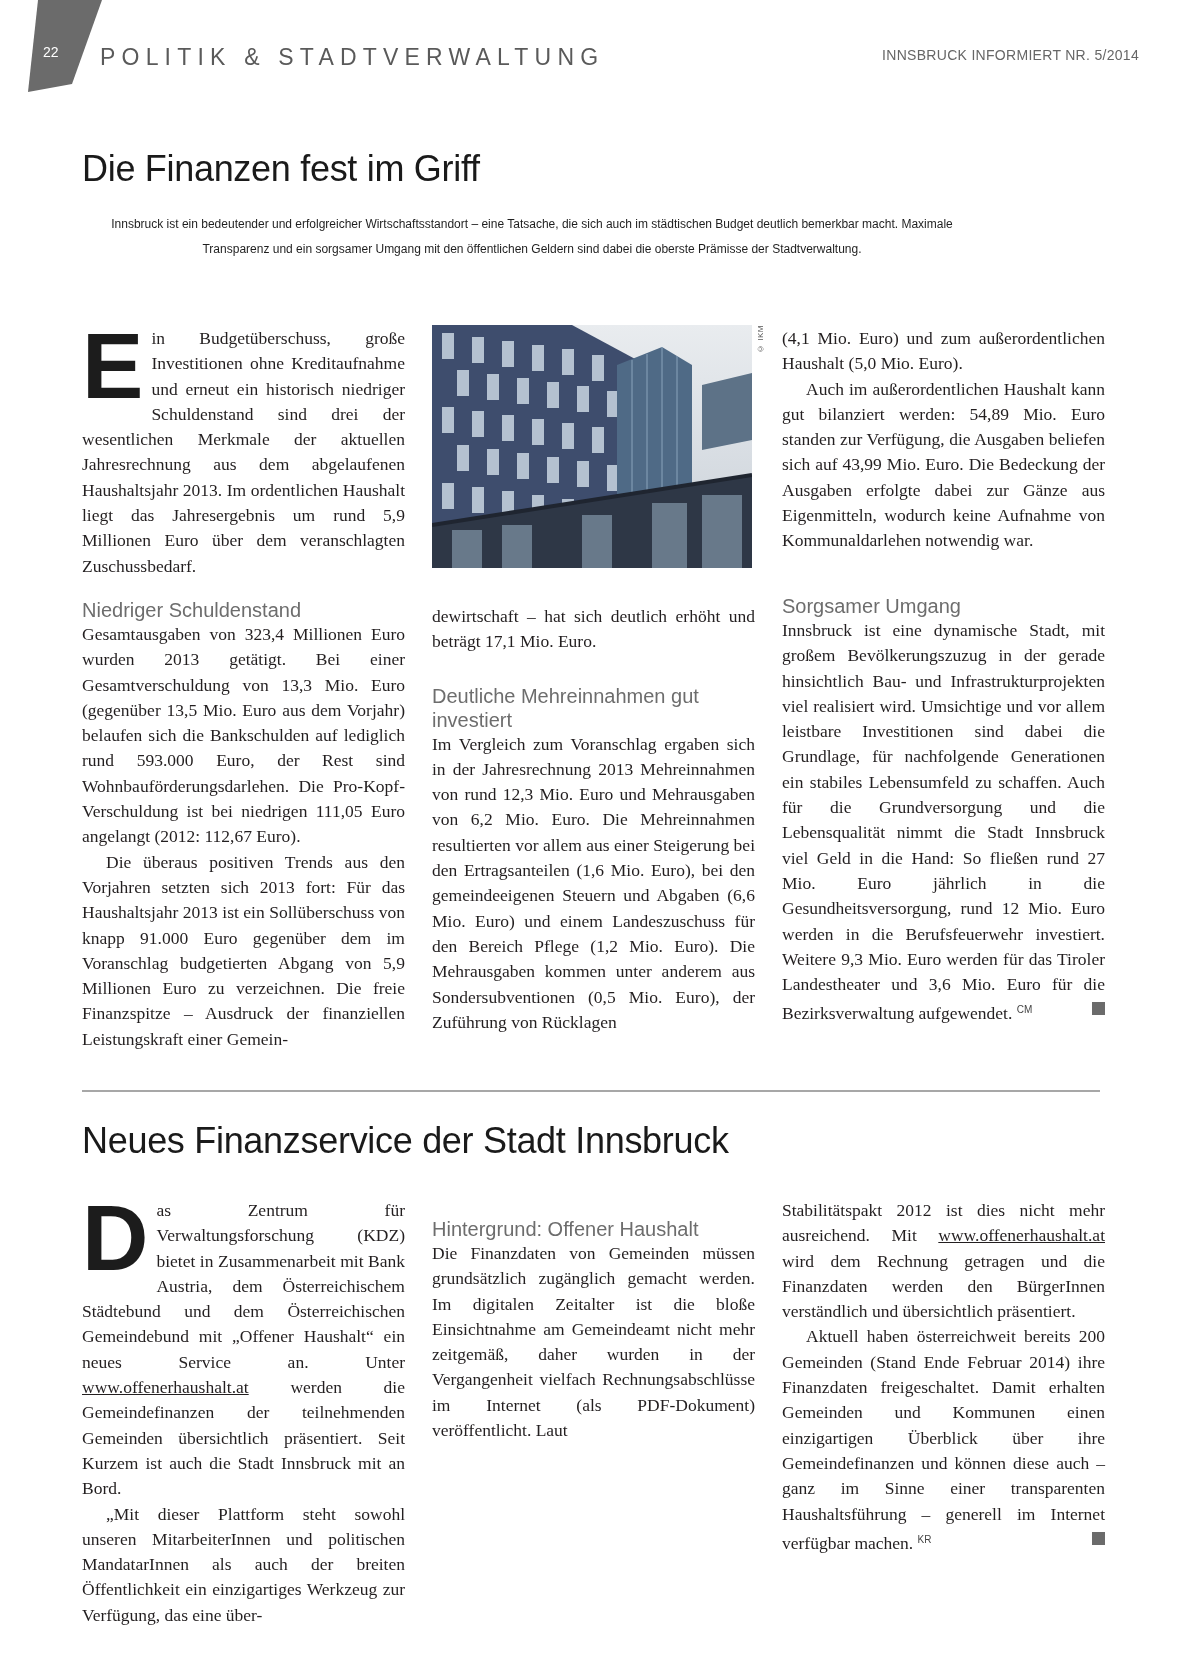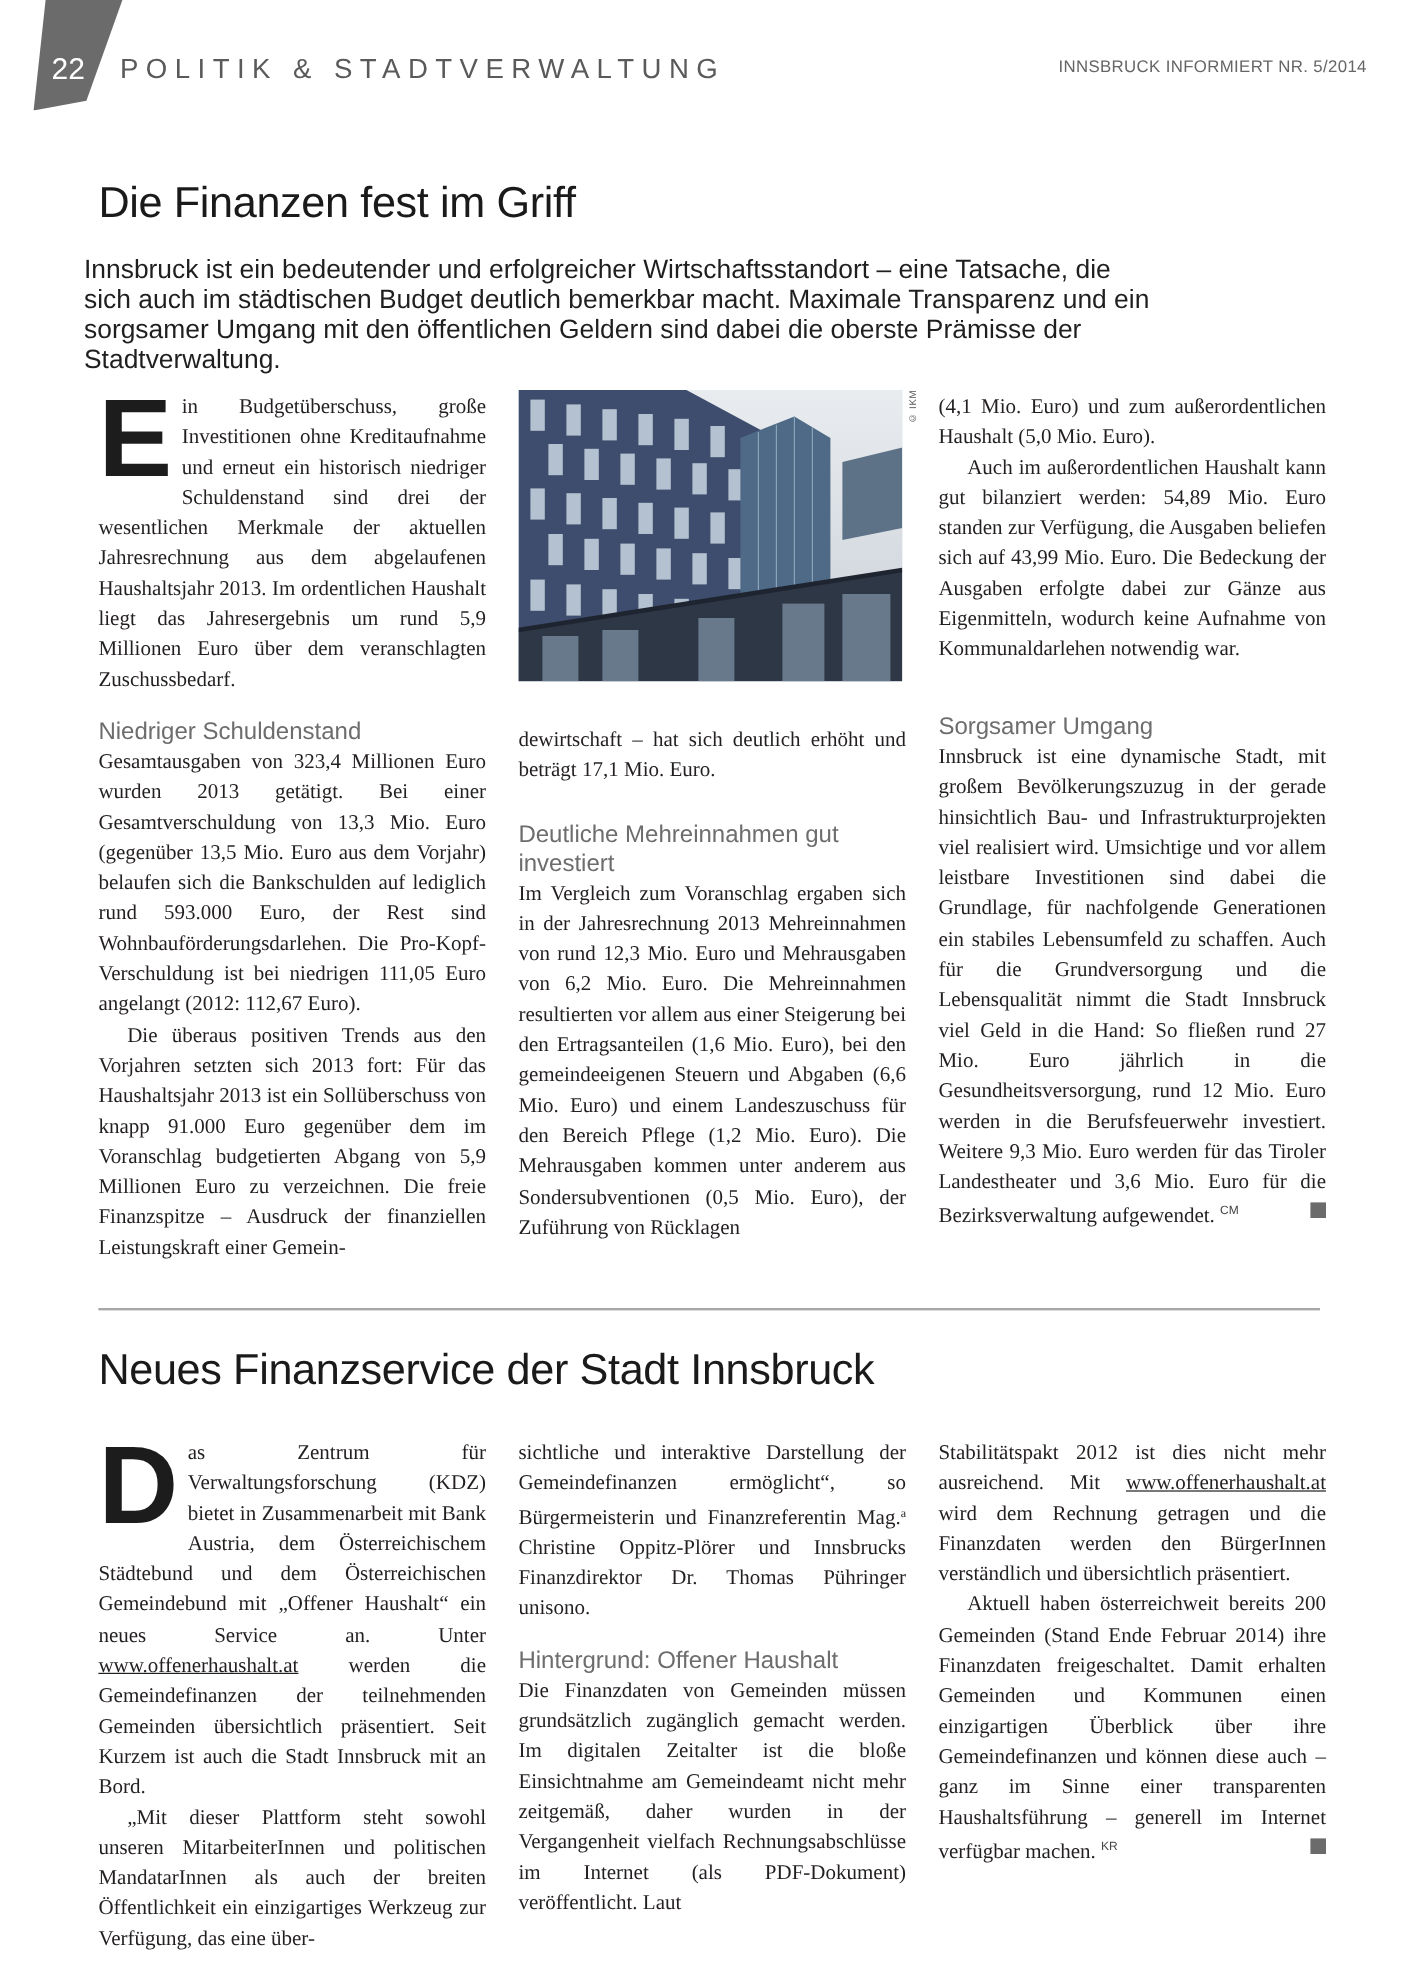--- a/index.html
+++ b/index.html
@@ -2,28 +2,28 @@
 <html><head>
 <meta charset="utf-8">
 <style>
   html, body { margin: 0; padding: 0; background: #ffffff; }
   body { width: 1181px; height: 1654px; position: relative; overflow: hidden; color: #231f20; }
   .sans { font-family: "Liberation Sans", "DejaVu Sans", sans-serif; }
   .serif { font-family: "Liberation Serif", "DejaVu Serif", serif; }
 
   
   .page-tab { position: absolute; left: 0; top: 0; width: 110px; height: 92px; }
-  .page-number { position: absolute; left: 43px; top: 44px; font-size: 25px; color: #ffffff; }
+  .page-number { position: absolute; left: 43px; top: 44px; font-size: 14px; color: #ffffff; }
   .section-label { position: absolute; left: 100px; top: 44px; font-size: 23px; letter-spacing: 6.2px; color: #5a5a5a; }
   .issue-label { position: absolute; right: 42px; top: 47px; font-size: 14px; color: #666666; letter-spacing: 0.3px; }
 
   
   .article-title { position: absolute; left: 82px; font-size: 36px; font-weight: normal; color: #1a1a1a; margin: 0; letter-spacing: -0.3px; }
   .title-1 { top: 148px; }
-  .lead { position: absolute; left: 70px; top: 212px; width: 900px; font-size: 22px; line-height: 25px; color: #1f1f1f; margin: 0; }
+  .lead { position: absolute; left: 82px; top: 212px; width: 900px; font-size: 12px; line-height: 25px; color: #1f1f1f; margin: 0; text-align: center; }
 
   .col { position: absolute; width: 323px; font-size: 17.5px; line-height: 25.3px; text-align: justify; hyphens: manual; color: #231f20; }
   .col p { margin: 0; }
   .col p.indent { text-indent: 24px; }
   .col h3 { font-family: "Liberation Sans", "DejaVu Sans", sans-serif; font-weight: normal; color: #6d6d6d; font-size: 20px; line-height: 24px; margin: 0; text-align: left; }
 
   .dropcap { float: left; font-family: "Liberation Sans", "DejaVu Sans", sans-serif; font-weight: bold; font-size: 92px; line-height: 68px; height: 70px; margin: 6px 8px 0 0; color: #1c1c1c; }
 
   .c1 { left: 82px; }
   .c2 { left: 432px; }
@@ -153,21 +153,20 @@
 <h1 class="article-title title-2 sans">Neues Finanzservice der Stadt Innsbruck</h1>
 
 <div class="col c1 serif" style="top:1198px;">
   <p>
     <span class="dropcap">D</span><span>as Zentrum für Verwaltungsforschung (KDZ) bietet in Zusammenarbeit mit Bank Austria, dem Österreichischem Städtebund und dem Österreichischen Gemeindebund mit „Offener Haushalt“ ein neues Service an. Unter </span><a class="link">www.offenerhaushalt.at</a><span> werden die Gemeindefinanzen der teilnehmenden Gemeinden übersichtlich präsentiert. Seit Kurzem ist auch die Stadt Innsbruck mit an Bord.</span>
   </p>
   <p class="indent">„Mit dieser Plattform steht sowohl unseren MitarbeiterInnen und politischen MandatarInnen als auch der breiten Öffentlichkeit ein einzigartiges Werkzeug zur Verfügung, das eine über-</p>
 </div>
 
 <div class="col c2 serif" style="top:1198px;">
-  <p><span>sichtliche und interaktive Darstellung der Gemeindefinanzen ermöglicht“, so Bürgermeisterin und Finanzreferentin Mag.</span><span class="sup">a</span><span> Christine Oppitz-Plörer und Innsbrucks Finanzdirektor Dr. Thomas Pühringer unisono.</span></p>
   <h3 style="margin-top:19px;">Hintergrund: Offener Haushalt</h3>
   <p>Die Finanzdaten von Gemeinden müssen grundsätzlich zugänglich gemacht werden. Im digitalen Zeitalter ist die bloße Einsichtnahme am Gemeindeamt nicht mehr zeitgemäß, daher wurden in der Vergangenheit vielfach Rechnungsabschlüsse im Internet (als PDF-Dokument) veröffentlicht. Laut</p>
 </div>
 
 <div class="col c3 serif" style="top:1198px;">
   <p><span>Stabilitätspakt 2012 ist dies nicht mehr ausreichend. Mit </span><a class="link">www.offenerhaushalt.at</a><span> wird dem Rechnung getragen und die Finanzdaten werden den BürgerInnen verständlich und übersichtlich präsentiert.</span></p>
   <p class="indent">
     <span>Aktuell haben österreichweit bereits 200 Gemeinden (Stand Ende Februar 2014) ihre Finanzdaten freigeschaltet. Damit erhalten Gemeinden und Kommunen einen einzigartigen Überblick über ihre Gemeindefinanzen und können diese auch – ganz im Sinne einer transparenten Haushaltsführung – generell im Internet verfügbar machen.</span>
     <span class="sig">KR</span>
     <span style="float:right; margin-top:5px;" class="end-square"></span>

